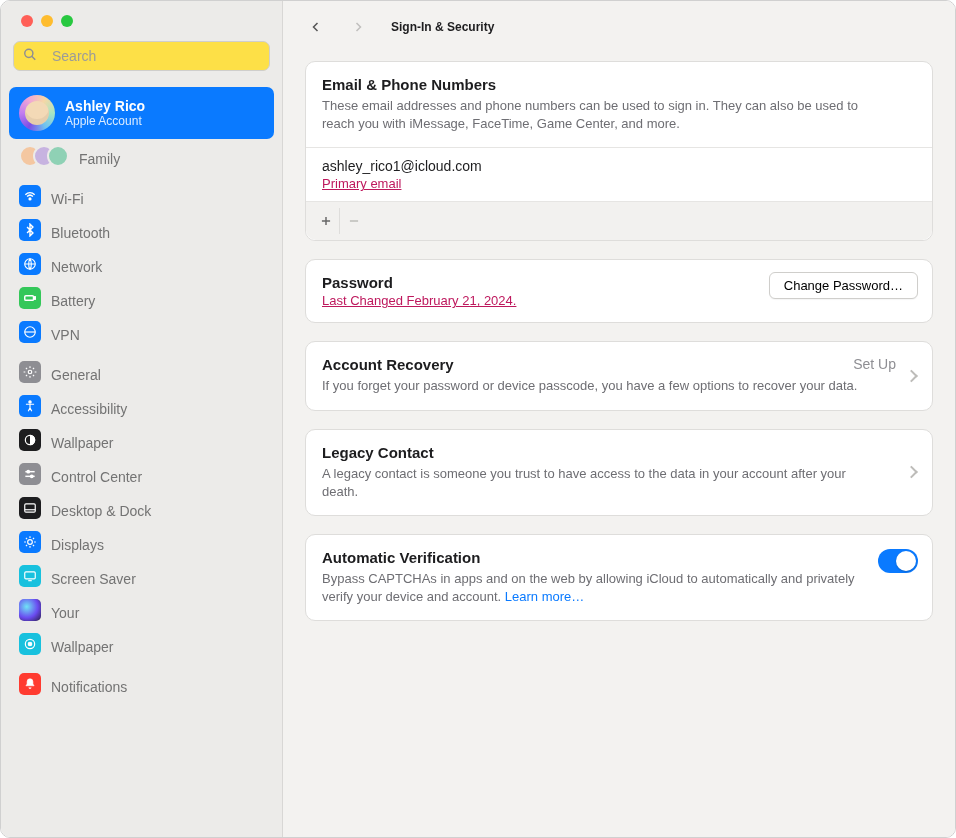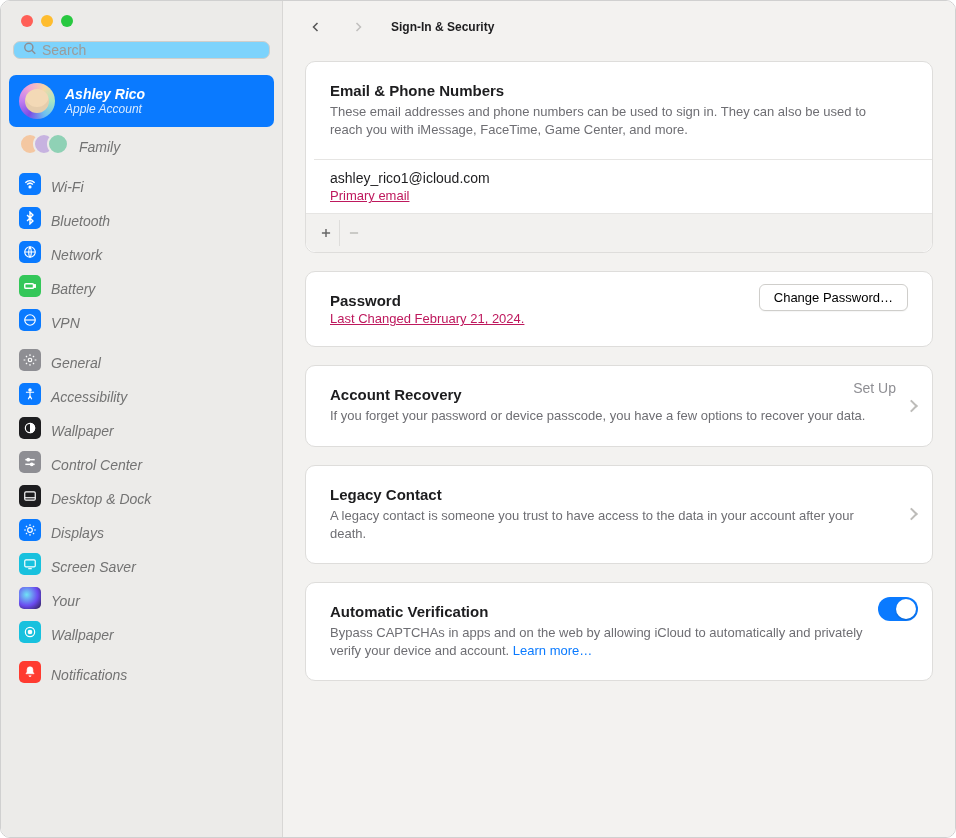--- a/index.html
+++ b/index.html
@@ -42,30 +42,30 @@
     position: relative;
     margin: 0 4px 10px 4px;
   }
   .search-icon {
     position: absolute;
     left: 10px; top: 50%; transform: translateY(-50%);
     color: #8e8e93;
   }
   .search-input {
     width: 100%;
-    height: 18px;
+    height: 30px;
     border: 1px solid #cfcecb;
     border-radius: 7px;
-    background: #7dd3fc;
-    padding: 0 10px 0 28px;
+    background: #fde047;
+    padding: 0 10px 0 38px;
     font-size: 14px;
     color: #444;
   }
   .search-input::placeholder { color: #9c9b99; }
-  .section { margin-top: 6px; font-style: italic; }
+  .section { margin-top: 6px; }
   .item {
     display: flex;
     align-items: flex-end;
     gap: 10px;
     padding: 6px 10px;
     border-radius: 7px;
     cursor: default;
     font-size: 14px;
     color: #737373;
   }
@@ -130,31 +130,30 @@
   .nav-arrow.disabled { color:#c0bfbd; }
   .title { font-size:12px; font-weight:700; margin-left:6px; }
   .scroll { flex:1; overflow:auto; padding: 8px 22px 22px 22px; }
   .card {
     background:#fff;
     border:1px solid #dedddb;
     border-radius:10px;
     margin-bottom:18px;
   }
   .card .row {
-    padding: 20px 16px;
+    padding: 14px 16px;
     position: relative;
-    margin-left: 8px;
   }
   .card .row + .row { border-top:1px solid #e6e5e3; }
   .card .row.tight { padding-top:10px; padding-bottom:10px; }
   .h { font-size:15px; font-weight:600; }
   .hdesc { font-size:13px; color:#6e6e73; margin-top:4px; max-width: 560px; line-height:1.4;}
   .subtle { font-size:13px; color:#be185d; margin-top:2px;text-decoration:underline;}
   .btn {
-    position:absolute; right:24px; top:12px;
+    position:absolute; right:14px; top:12px;
     background:#fff;
     border:1px solid #cfcecb;
     border-radius:6px;
     padding:5px 14px;
     font-size:13px;
     box-shadow: 0 1px 1px rgba(0,0,0,0.04);
     cursor: default;
   }
   .row-footer {
     display:flex; align-items:center; gap:0;

